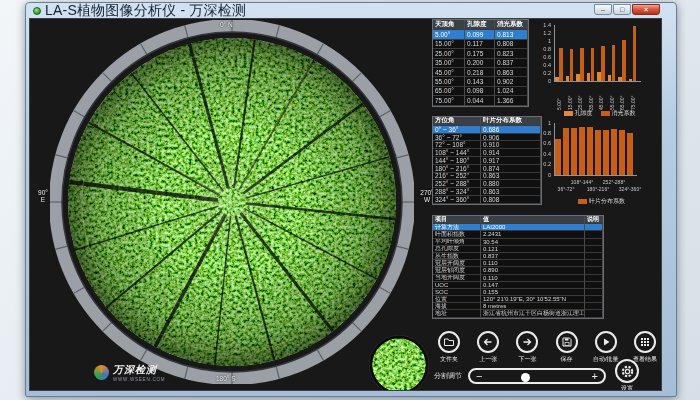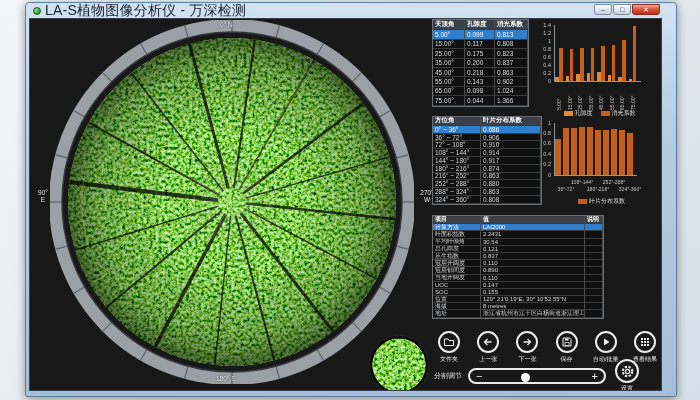--- a/index.html
+++ b/index.html
@@ -504,20 +504,27 @@
 
     <div id="settings">
       <div class="gear-circle">
         <svg width="15" height="15" style="color:#ececec">
             <use href="#gear-icon"></use>
           </svg>
       </div>
       <div class="tool-label">设置</div>
     </div>
 
+    <div id="logo">
+      <div class="logo-mark"></div>
+      <div class="logo-text">
+        <div class="logo-name">万深检测</div>
+        <div class="logo-tagline">WWW.WSEEN.COM</div>
+      </div>
+    </div>
 
     <svg id="thumbnail" width="62" height="62" viewBox="0 0 62 62">
       <defs>
           <clipPath id="thumbClip">
             <circle cx="31" cy="31" r="27"></circle>
           </clipPath>
         </defs>
       <circle cx="31" cy="31" r="29" fill="#0c140a" stroke="#2a2a2a" stroke-width="2"></circle>
       <g clip-path="url(#thumbClip)">
           <rect width="62" height="62" filter="url(#leafNoise)"></rect>

